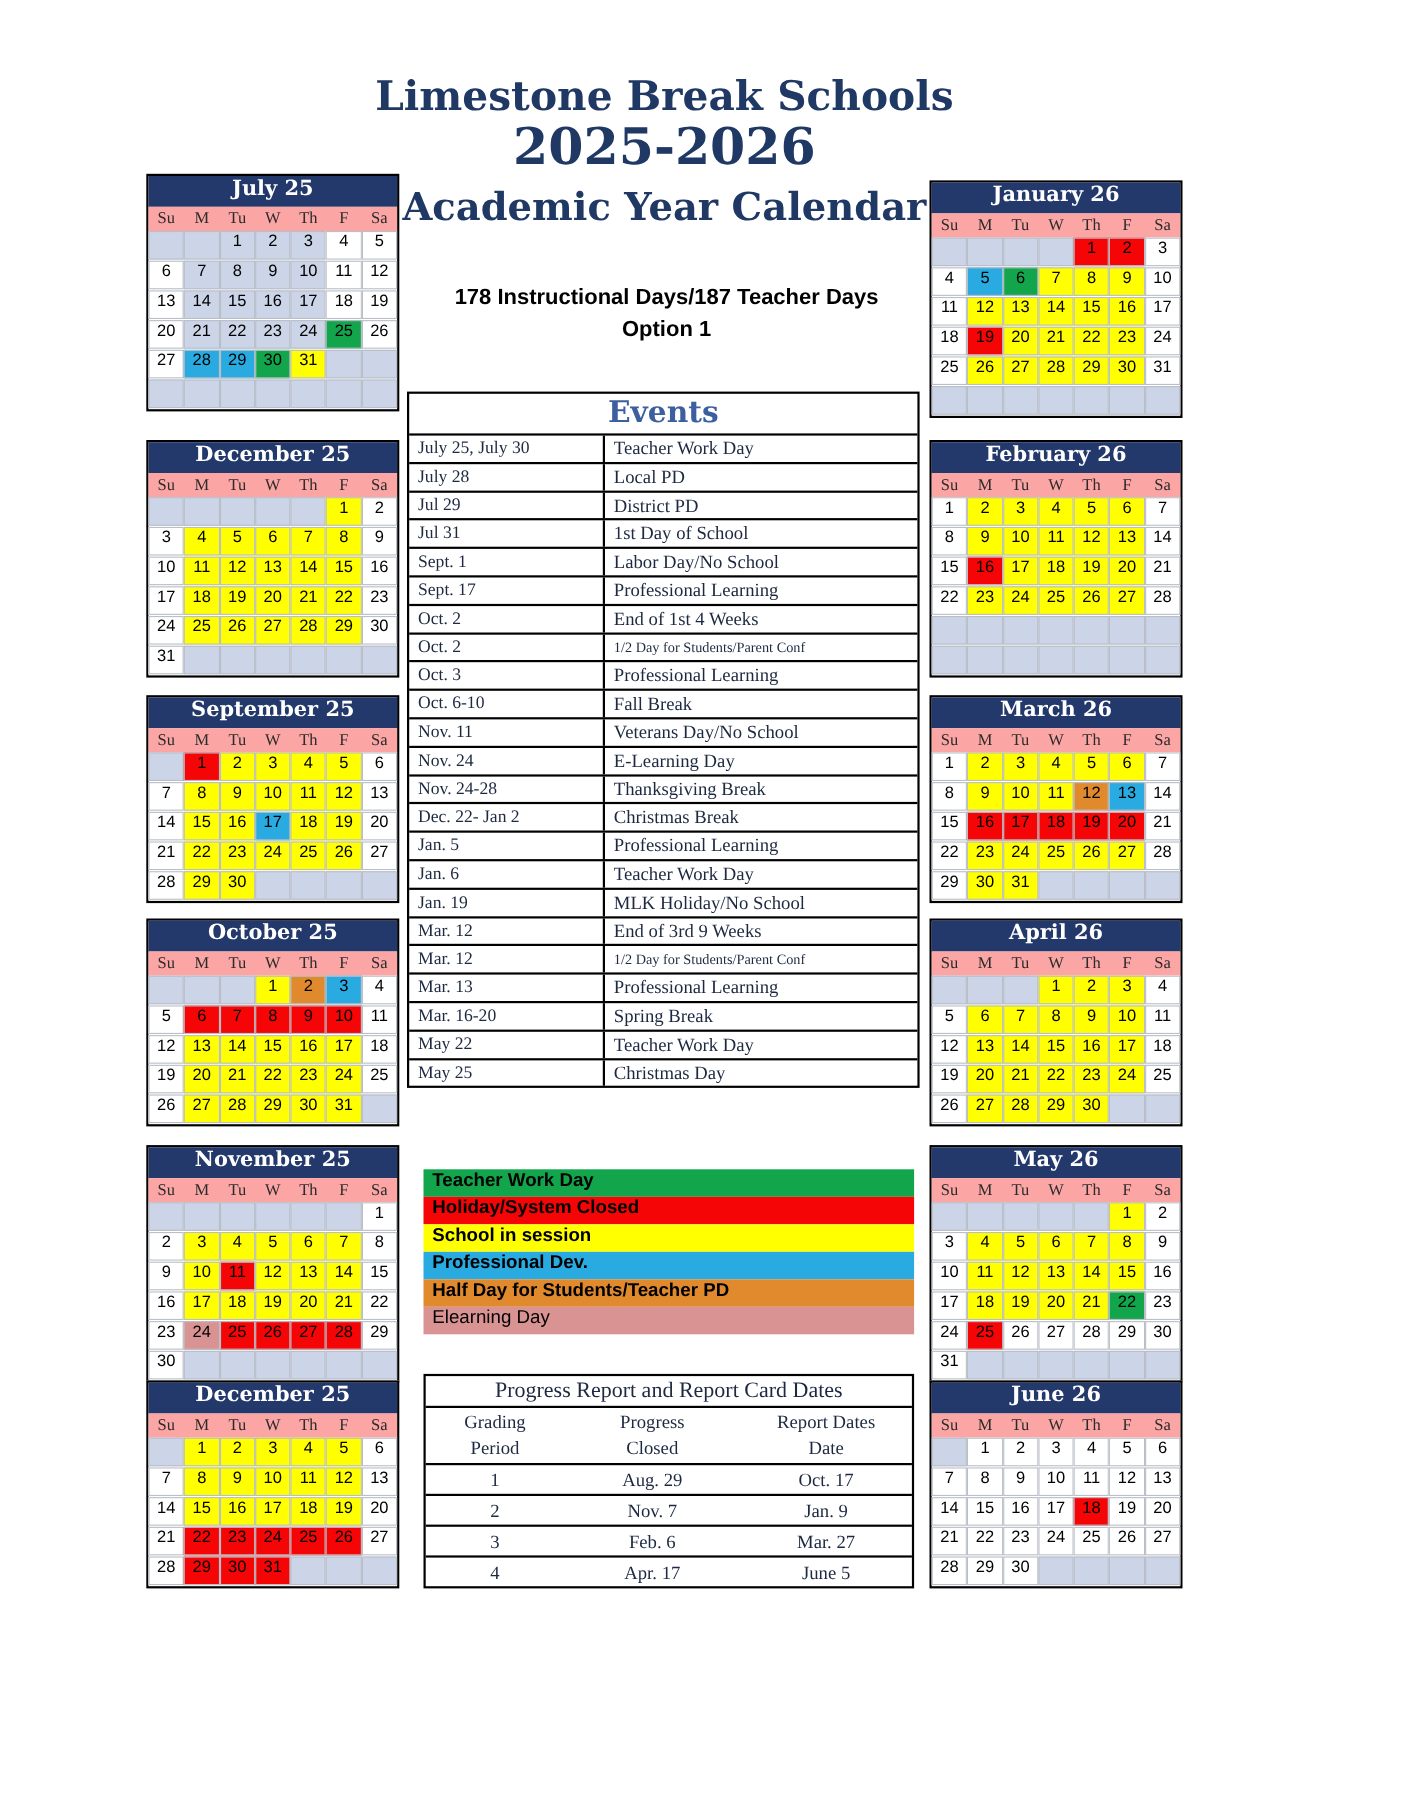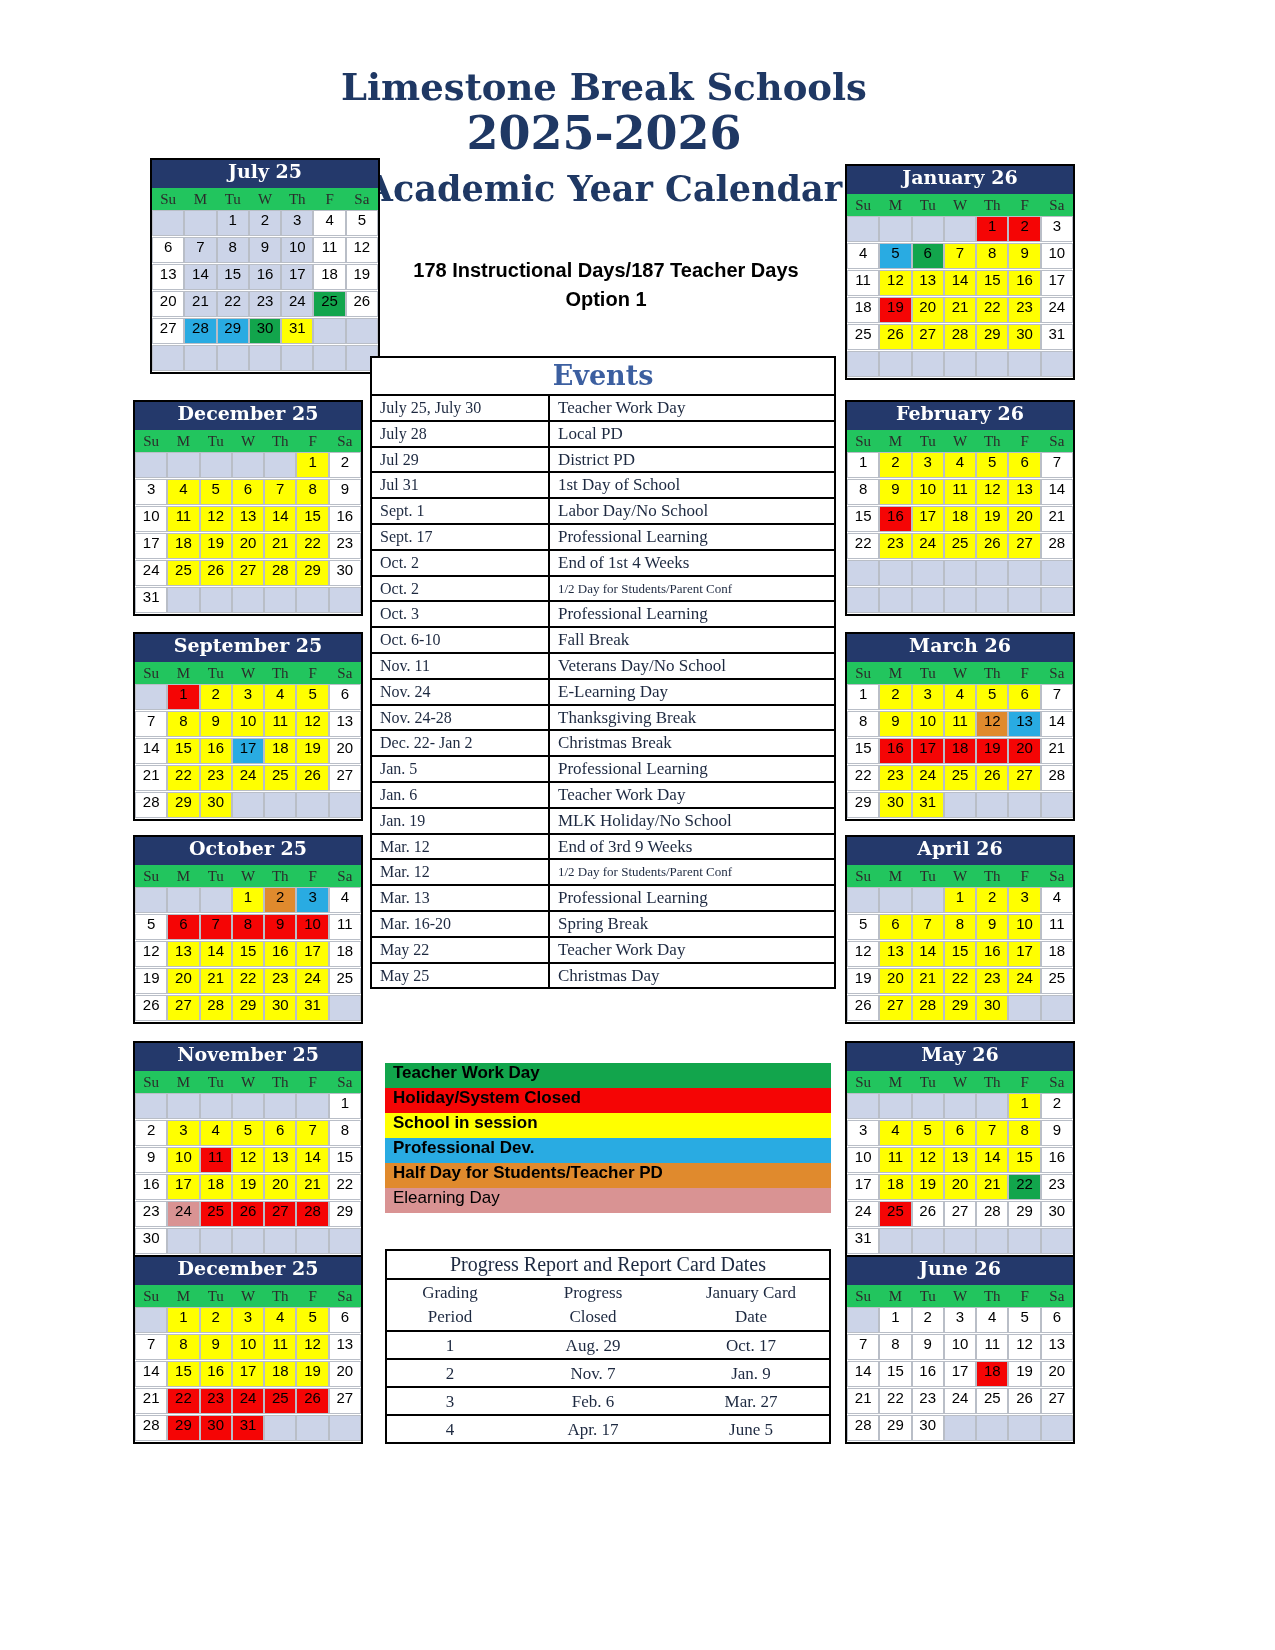--- a/index.html
+++ b/index.html
@@ -11,21 +11,21 @@
   .title-block{position:absolute;left:133px;top:66px;width:942px;text-align:center;color:#1f3864;}
   .title-l1{font:bold 37px "DejaVu Serif",serif;line-height:42px;}
   .title-l2{font:bold 46px "DejaVu Serif",serif;line-height:50px;}
   .title-l3{font:bold 35px "DejaVu Serif",serif;line-height:46px;margin-top:8px;}
   .subtitle-block{position:absolute;left:377px;top:256px;width:458px;text-align:center;
     font:bold 20px "Liberation Sans",sans-serif;color:#000;line-height:29px;}
   
   .month{position:absolute;width:230px;border:2px solid #000;background:#fff;box-sizing:border-box;}
   .month-title{background:#24396b;color:#fff;text-align:center;height:28px;line-height:28px;
     font:bold 19px "DejaVu Serif",serif;}
-  .dow-row{display:grid;grid-template-columns:repeat(7,1fr);background:#22c55e;height:22px;}
+  .dow-row{display:grid;grid-template-columns:repeat(7,1fr);background:#fca5a5;height:22px;}
   .dow{font:15px "Liberation Serif",serif;color:#2b2b2b;text-align:center;line-height:22px;}
   .cells{display:grid;grid-template-columns:repeat(7,1fr);}
   .cell{height:26px;line-height:26px;text-align:center;font:15px "Liberation Sans",sans-serif;
     border:1px solid #b9bec7;box-sizing:border-box;margin:0 0 1px 0;}
   
   .events{position:absolute;left:370px;top:356px;width:466px;border:2px solid #000;background:#fff;box-sizing:border-box;}
   .events-title{text-align:center;font:bold 27px "DejaVu Serif",serif;color:#3c5fa0;height:36px;line-height:36px;}
   .event-row{display:flex;border-top:2px solid #000;height:23.8px;color:#1d2940;}
   .event-date{width:176px;padding-left:8px;font:16px "Liberation Serif",serif;line-height:23px;box-sizing:border-box;}
   .event-desc{flex:1;border-left:2px solid #000;padding-left:8px;font:17px "Liberation Serif",serif;line-height:23px;box-sizing:border-box;white-space:nowrap;overflow:hidden;}
@@ -51,21 +51,21 @@
   <div class="title-l2">2025-2026</div>
   <div class="title-l3">Academic Year Calendar</div>
 </div>
 
 <div class="subtitle-block">
   <div>178 Instructional Days/187 Teacher Days</div>
   <div>Option 1</div>
 </div>
 
 <div id="months">
-    <div class="month" style="left: 150px; top: 158px;">
+    <div class="month" style="left: 133px; top: 158px;">
       <div class="month-title">July 25</div>
       <div class="dow-row">
         <div class="dow">Su</div>
         <div class="dow">M</div>
         <div class="dow">Tu</div>
         <div class="dow">W</div>
         <div class="dow">Th</div>
         <div class="dow">F</div>
         <div class="dow">Sa</div>
       </div>
@@ -802,21 +802,21 @@
   <div class="progress-header" id="progress-header">
       <div class="p-col p-c1">
         <div>Grading</div>
         <div>Period</div>
       </div>
       <div class="p-col p-c2">
         <div>Progress</div>
         <div>Closed</div>
       </div>
       <div class="p-col p-c3">
-        <div>January Card</div>
+        <div>Report Dates</div>
         <div>Date</div>
       </div>
     </div>
   <div id="progress-rows">
       <div class="progress-row">
         <div class="p-col p-c1">1</div>
         <div class="p-col p-c2">Aug. 29</div>
         <div class="p-col p-c3">Oct. 17</div>
       </div>
       <div class="progress-row">

